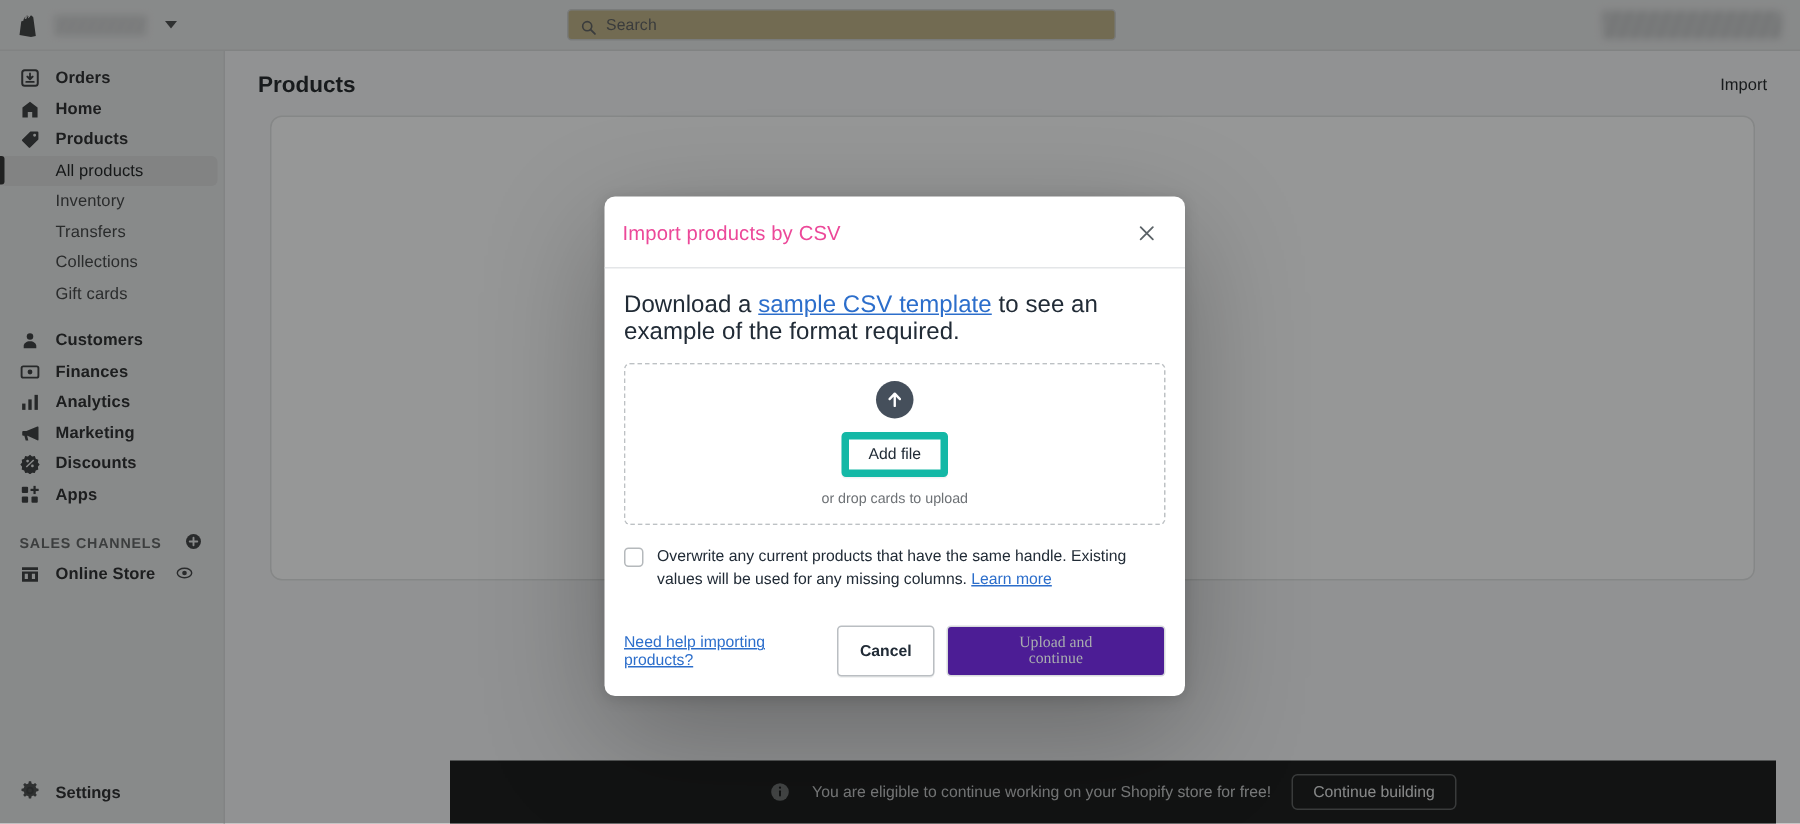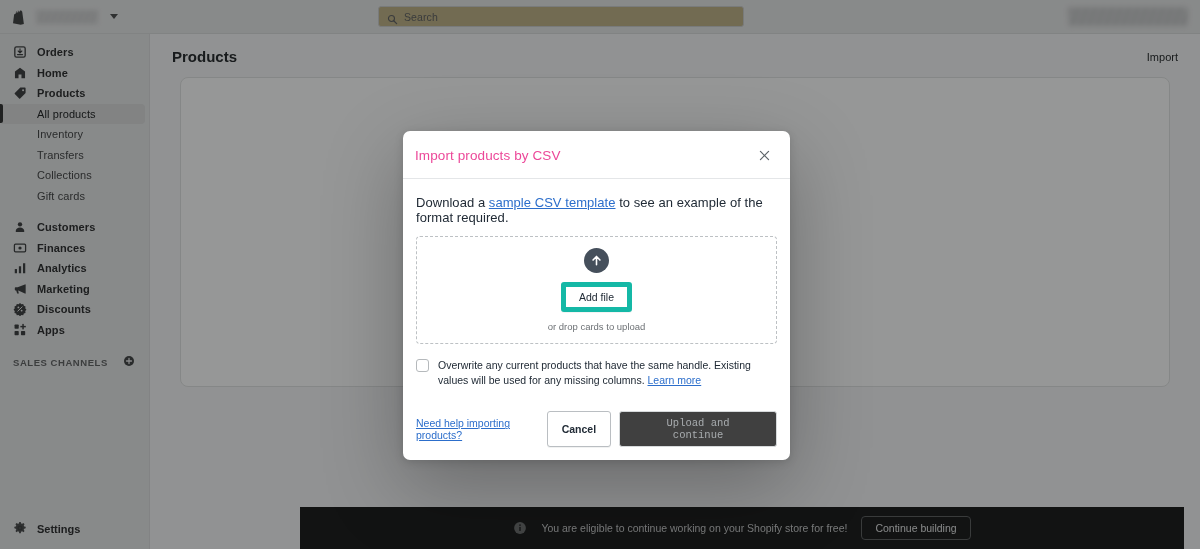--- a/index.html
+++ b/index.html
@@ -142,21 +142,21 @@
     padding: 14px 16px 13px 12px;
     border-bottom: 1px solid #e4e6e8;
   }
   .modal-title { font-size: 13.5px; color: #ec4899; letter-spacing: .1px; }
   .close-btn {
     width: 20px; height: 20px; border: none; background: transparent;
     display: flex; align-items: center; justify-content: center;
     color: #5c6368; cursor: pointer;
   }
   .modal-body { padding: 16px 13px 12px 13px; }
-  .dl-line { font-size: 13px; color: #212b36; margin-bottom: 11px; letter-spacing: .05px; }
+  .dl-line { font-size: 16px; color: #212b36; margin-bottom: 11px; letter-spacing: .05px; }
   .dl-line a { color: #2c6ecb; text-decoration: underline; }
   .dropzone {
     border: 1.5px dashed #bdc1c4; border-radius: 4px;
     height: 108px;
     display: flex; flex-direction: column; align-items: center; justify-content: center;
     gap: 9px;
   }
   .up-circle {
     width: 25px; height: 25px; border-radius: 50%;
     background: #454f5b; display: flex; align-items: center; justify-content: center;
@@ -184,22 +184,22 @@
   .help-link { font-size: 10.5px; color: #2c6ecb; text-decoration: underline; }
   .foot-btns { display: flex; gap: 8px; }
   .btn-cancel {
     padding: 5px 14px; font-size: 10.5px; font-weight: bold; color: #212b36;
     background: #fff; border: 1px solid #babec2; border-radius: 3px;
     font-family: inherit; cursor: pointer;
     box-shadow: 0 1px 0 rgba(22,29,37,.06);
   }
   .btn-upload {
     padding: 5px 29px; font-size: 10.5px; color: #a8acaf;
-    background: #404040; border: 1px solid #d7dadc; border-radius: 3px;
-    font-family: Liberation Mono, monospace;
+    background: #4c1d95; border: 1px solid #d7dadc; border-radius: 3px;
+    font-family: Liberation Serif, serif;
   }
 </style>
 </head>
 <body>
 
 <div id="app">
 
   <div class="topbar">
     <div class="brand">
       <span class="shop-logo">
@@ -345,20 +345,36 @@
     <div class="channels-hd">
       <span>SALES CHANNELS</span>
       <span>
         <svg viewBox="0 0 20 20" width="12" height="12">
             <circle cx="10" cy="10" r="8.3" fill="#40464a"></circle>
             <path d="M10 5.8v8.4M5.8 10h8.4" stroke="#e6e8ea" stroke-width="2.1" stroke-linecap="round"></path>
           </svg>
       </span>
     </div>
 
+    <div class="nav-item" style="justify-content:space-between;padding-right:14px">
+      <span style="display:flex;align-items:center;gap:10px">
+        <span class="ico">
+          <svg viewBox="0 0 20 20" width="14" height="14">
+              <path fill="#3c4145" d="M2.4 3.2h15.2v2.6H2.4zM2.4 7.2h15.2v9.6H2.4zm2.6 2.2v4.8h3v-4.8zm6.8 0v4.8h3v-4.8z"></path>
+            </svg>
+        </span>
+        <span class="lbl">Online Store</span>
+      </span>
+      <span>
+        <svg viewBox="0 0 20 20" width="12" height="12">
+            <ellipse cx="10" cy="10" rx="8" ry="5.2" fill="none" stroke="#40464a" stroke-width="1.6"></ellipse>
+            <circle cx="10" cy="10" r="2.6" fill="#40464a"></circle>
+          </svg>
+      </span>
+    </div>
 
     <div class="settings-row">
       <span class="ico">
         <svg viewBox="0 0 20 20" width="14" height="14">
             <path fill="#3c4145" d="M10 6.4a3.6 3.6 0 1 0 0 7.2 3.6 3.6 0 0 0 0-7.2zm0 5.4a1.8 1.8 0 1 1 0-3.6 1.8 1.8 0 0 1 0 3.6z"></path>
             <path fill="#3c4145" d="M8.9 1.3h2.2l.4 2.1 1.6.7 1.8-1.2 1.6 1.6-1.2 1.8.7 1.6 2.1.4v2.2l-2.1.4-.7 1.6 1.2 1.8-1.6 1.6-1.8-1.2-1.6.7-.4 2.1H8.9l-.4-2.1-1.6-.7-1.8 1.2-1.6-1.6 1.2-1.8-.7-1.6-2.1-.4V8.3l2.1-.4.7-1.6-1.2-1.8 1.6-1.6 1.8 1.2 1.6-.7z" opacity=".92"></path>
           </svg>
       </span>
       <span class="lbl">Settings</span>
     </div>

